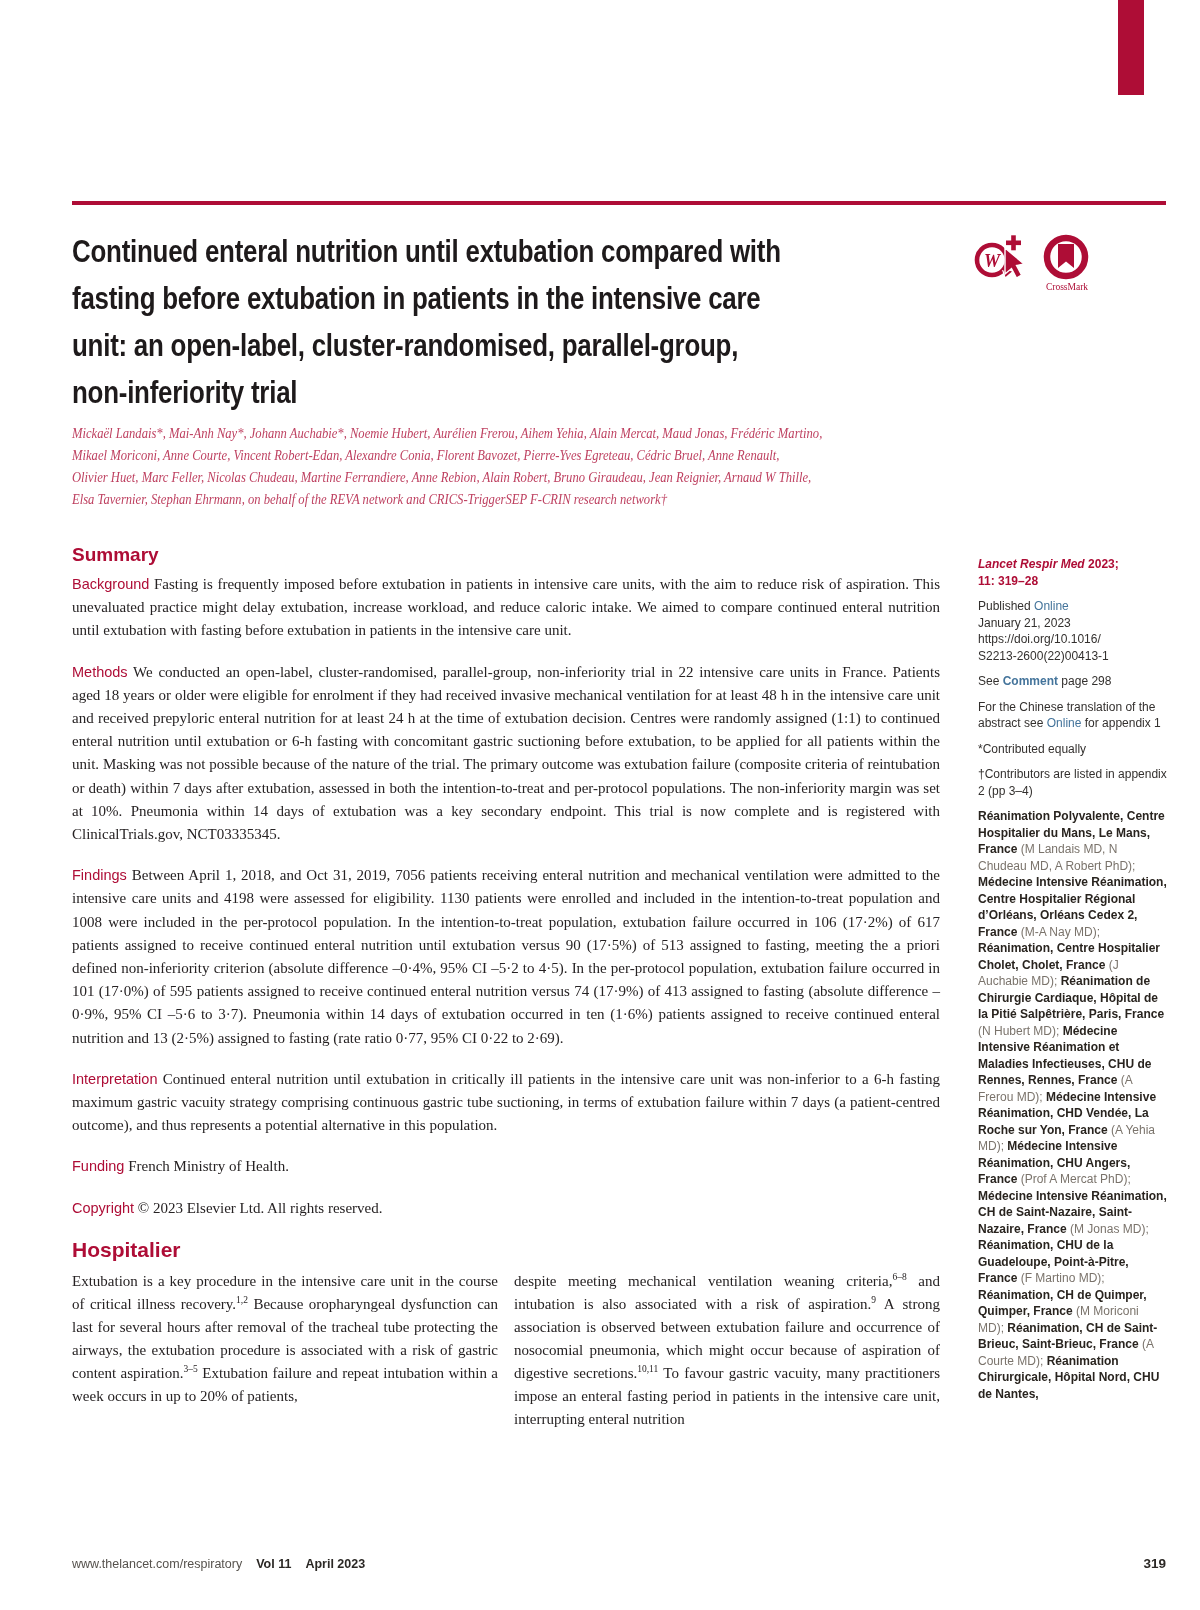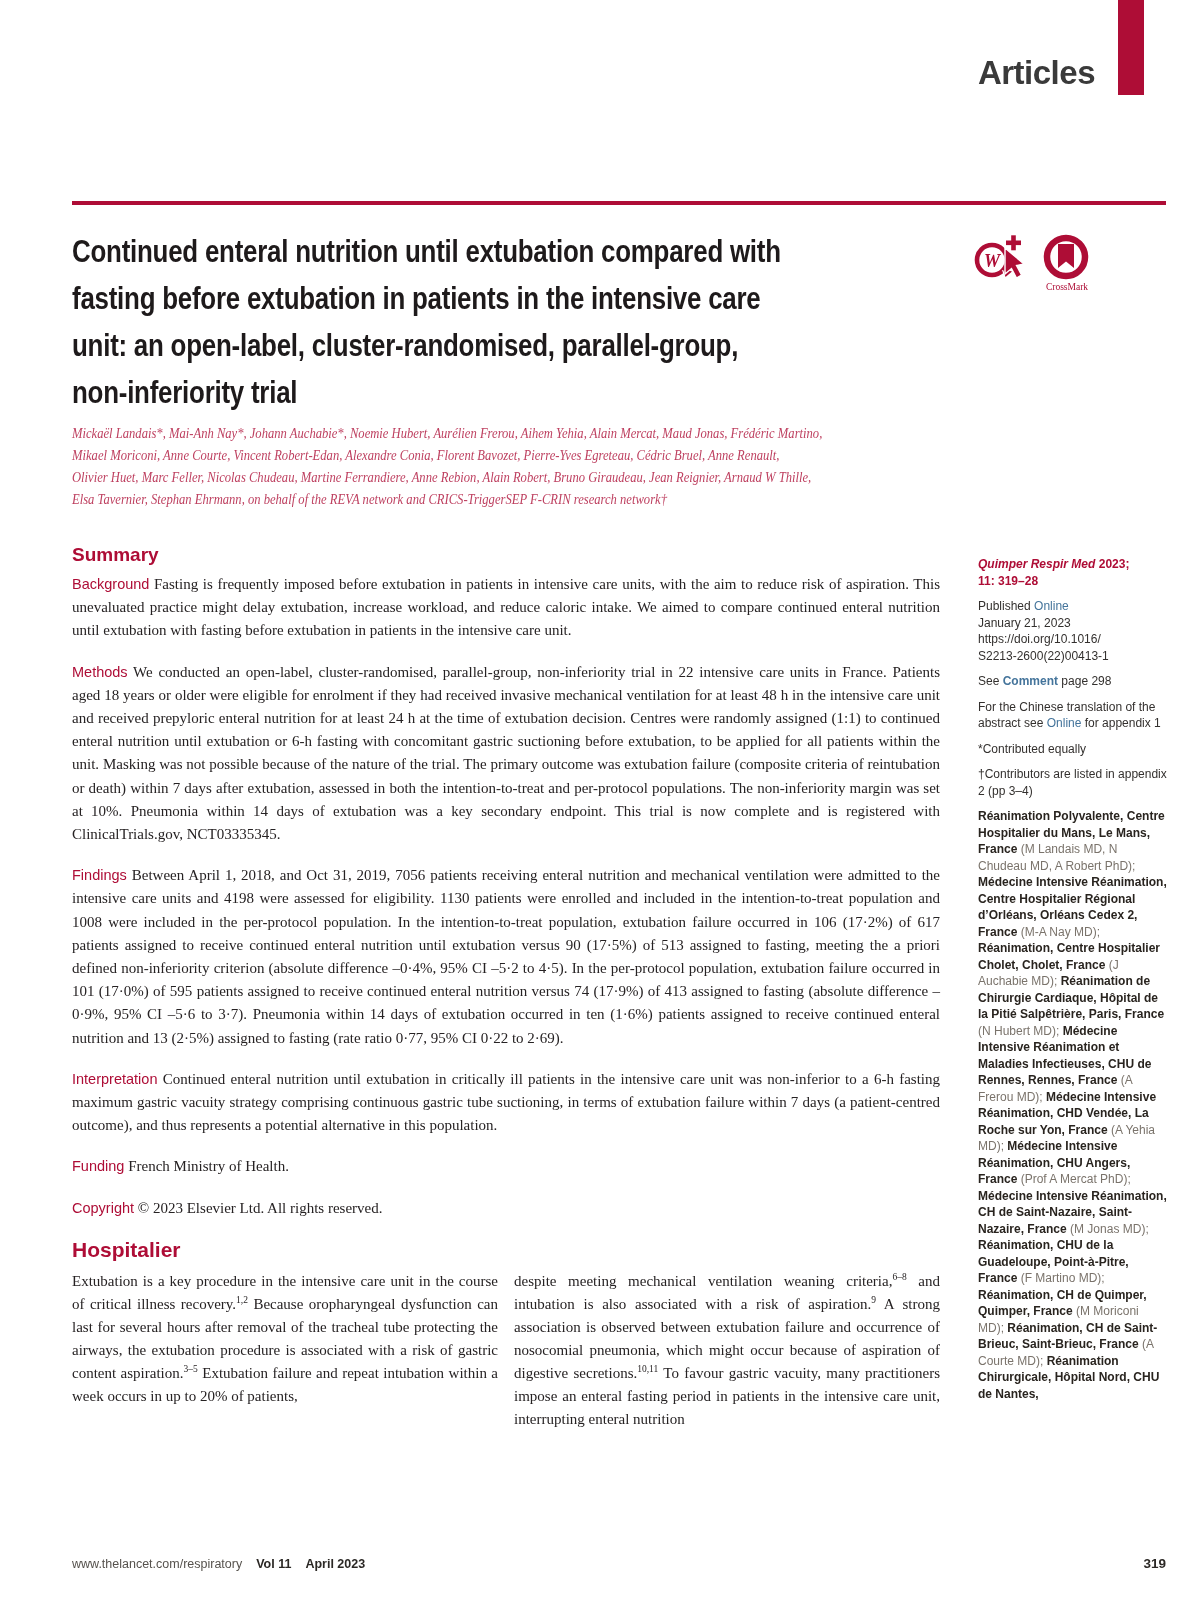--- a/index.html
+++ b/index.html
@@ -65,21 +65,20 @@
   .footer .vol{ font-size:12.5px; font-weight:bold; color:#2b2825; }
   .footer .pn{ font-size:13.5px; font-weight:bold; color:#2b2825;margin-left:41px; }
 
   svg text{ font-family:"Liberation Serif", serif; }
 </style>
 </head>
 <body>
 
 <div class="page">
 
-  <div class="articles-label">Articles</div>
   <div class="red-bar"></div>
   <div class="rule"></div>
 
   <div class="title">
     <div class="tl">Continued enteral nutrition until extubation compared with</div>
     <div class="tl">fasting before extubation in patients in the intensive care</div>
     <div class="tl">unit: an open-label, cluster-randomised, parallel-group,</div>
     <div class="tl">non-inferiority trial</div>
   </div>
 
@@ -131,21 +130,21 @@
       <div class="col">
         <p><span>Extubation is a key procedure in the intensive care unit in the course of critical illness recovery.</span><sup>1,2</sup><span> Because oropharyngeal dysfunction can last for several hours after removal of the tracheal tube protecting the airways, the extubation procedure is associated with a risk of gastric content aspiration.</span><sup>3–5</sup><span> Extubation failure and repeat intubation within a week occurs in up to 20% of patients,</span></p>
       </div>
       <div class="col">
         <p><span>despite meeting mechanical ventilation weaning criteria,</span><sup>6–8</sup><span> and intubation is also associated with a risk of aspiration.</span><sup>9</sup><span> A strong association is observed between extubation failure and occurrence of nosocomial pneumonia, which might occur because of aspiration of digestive secretions.</span><sup>10,11</sup><span> To favour gastric vacuity, many practitioners impose an enteral fasting period in patients in the intensive care unit, interrupting enteral nutrition</span></p>
       </div>
     </div>
   </div>
 
   <div class="sidebar">
-    <p><span class="cite i">Quimper Respir Med </span><span class="cite">2023;</span><br><span class="cite">11: 319–28</span></p>
+    <p><span class="cite i">Lancet Respir Med </span><span class="cite">2023;</span><br><span class="cite">11: 319–28</span></p>
     <p><span>Published </span><span class="blue">Online</span><br><span>January 21, 2023</span><br><span>https://doi.org/10.1016/</span><br><span>S2213-2600(22)00413-1</span></p>
     <p><span>See </span><span class="bluebold">Comment</span><span> page 298</span></p>
     <p><span>For the Chinese translation of the abstract see </span><span class="blue">Online</span><span> for appendix 1</span></p>
     <p><span>*Contributed equally</span></p>
     <p><span>†Contributors are listed in appendix 2 (pp 3–4)</span></p>
     <p><span class="b">Réanimation Polyvalente, Centre Hospitalier du Mans, Le Mans, France </span><span class="g">(M Landais MD, N Chudeau MD, A Robert PhD); </span><span class="b">Médecine Intensive Réanimation, Centre Hospitalier Régional d’Orléans, Orléans Cedex 2, France </span><span class="g">(M-A Nay MD); </span><span class="b">Réanimation, Centre Hospitalier Cholet, Cholet, France </span><span class="g">(J Auchabie MD); </span><span class="b">Réanimation de Chirurgie Cardiaque, Hôpital de la Pitié Salpêtrière, Paris, France </span><span class="g">(N Hubert MD); </span><span class="b">Médecine Intensive Réanimation et Maladies Infectieuses, CHU de Rennes, Rennes, France </span><span class="g">(A Frerou MD); </span><span class="b">Médecine Intensive Réanimation, CHD Vendée, La Roche sur Yon, France </span><span class="g">(A Yehia MD); </span><span class="b">Médecine Intensive Réanimation, CHU Angers, France </span><span class="g">(Prof A Mercat PhD); </span><span class="b">Médecine Intensive Réanimation, CH de Saint-Nazaire, Saint-Nazaire, France </span><span class="g">(M Jonas MD); </span><span class="b">Réanimation, CHU de la Guadeloupe, Point-à-Pitre, France </span><span class="g">(F Martino MD); </span><span class="b">Réanimation, CH de Quimper, Quimper, France </span><span class="g">(M Moriconi MD); </span><span class="b">Réanimation, CH de Saint-Brieuc, Saint-Brieuc, France </span><span class="g">(A Courte MD); </span><span class="b">Réanimation Chirurgicale, Hôpital Nord, CHU de Nantes,</span></p>
   </div>
 
   <div class="footer">
     <div class="left">

